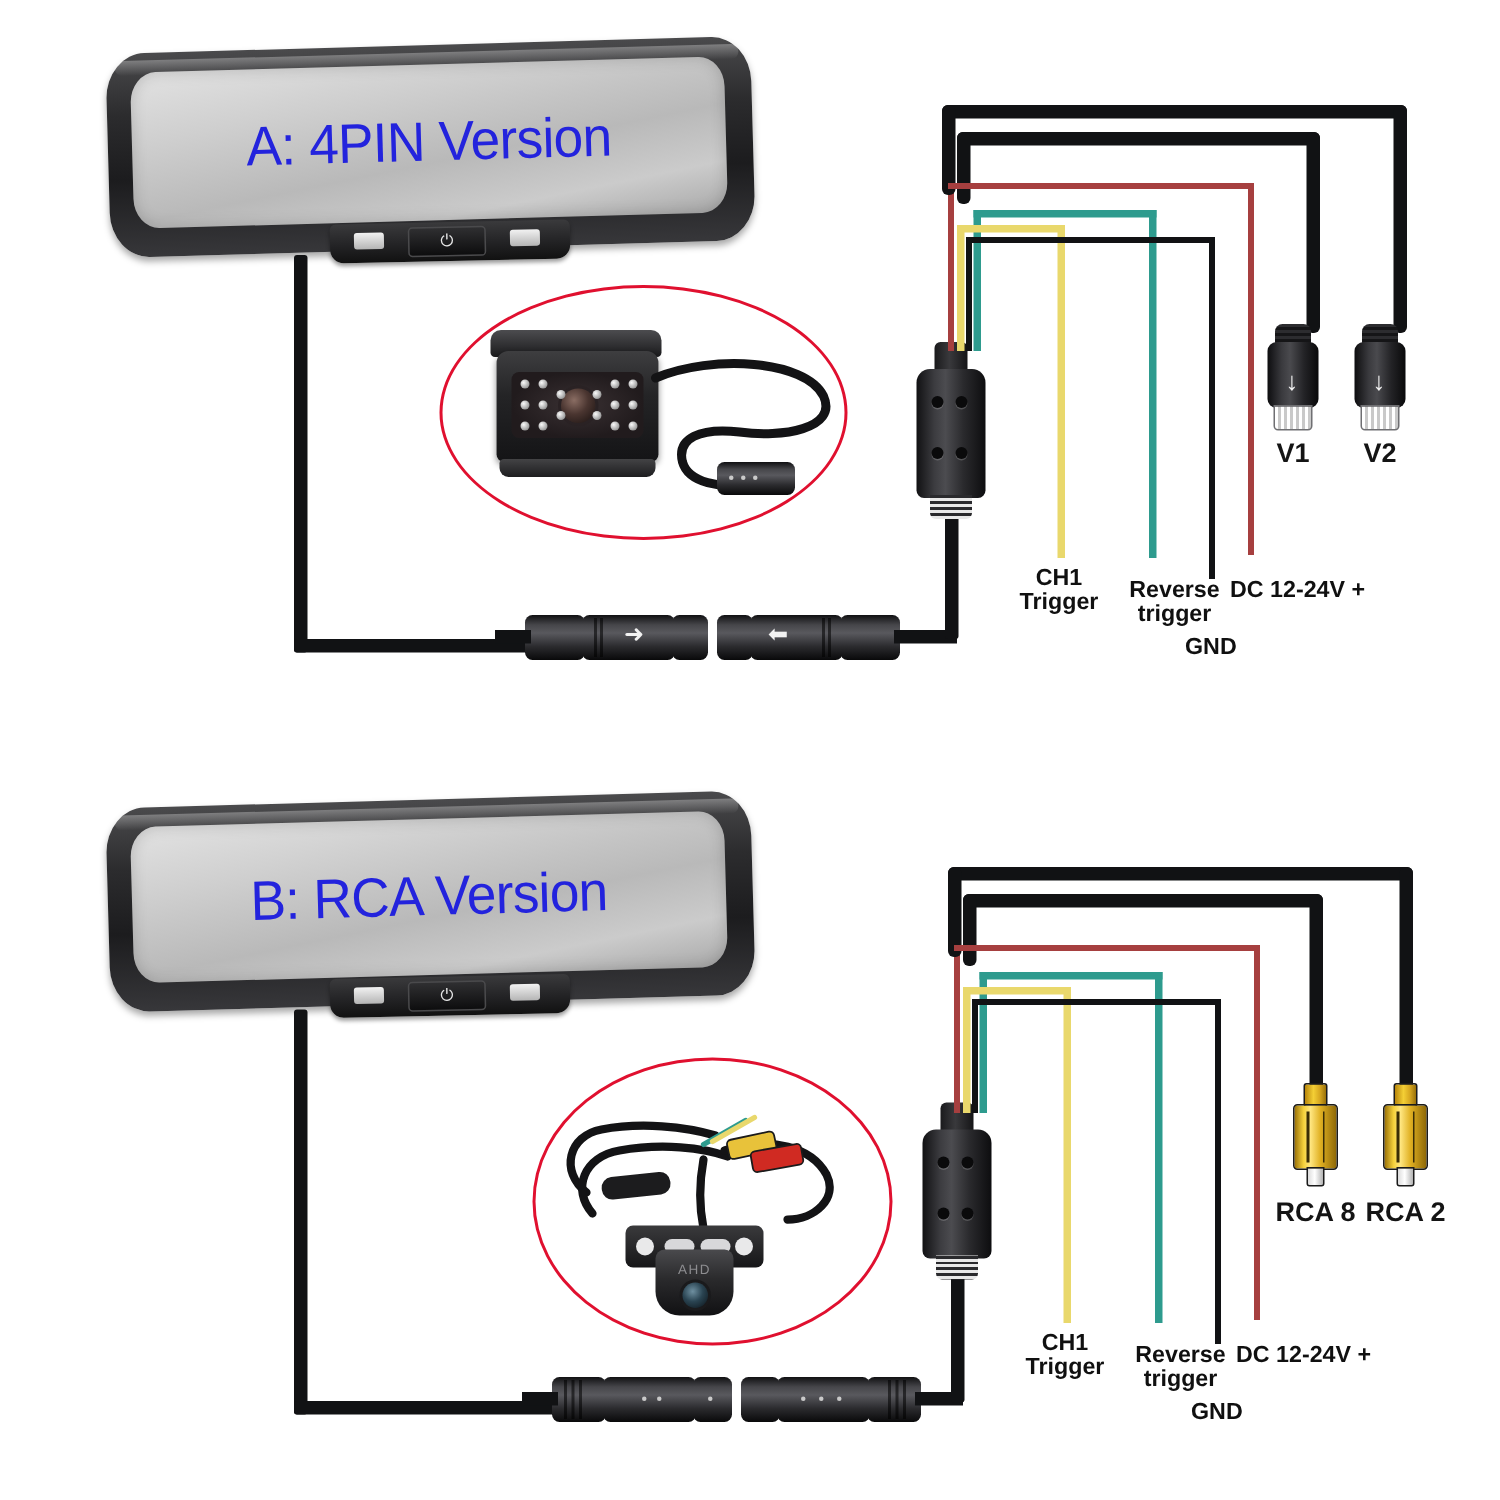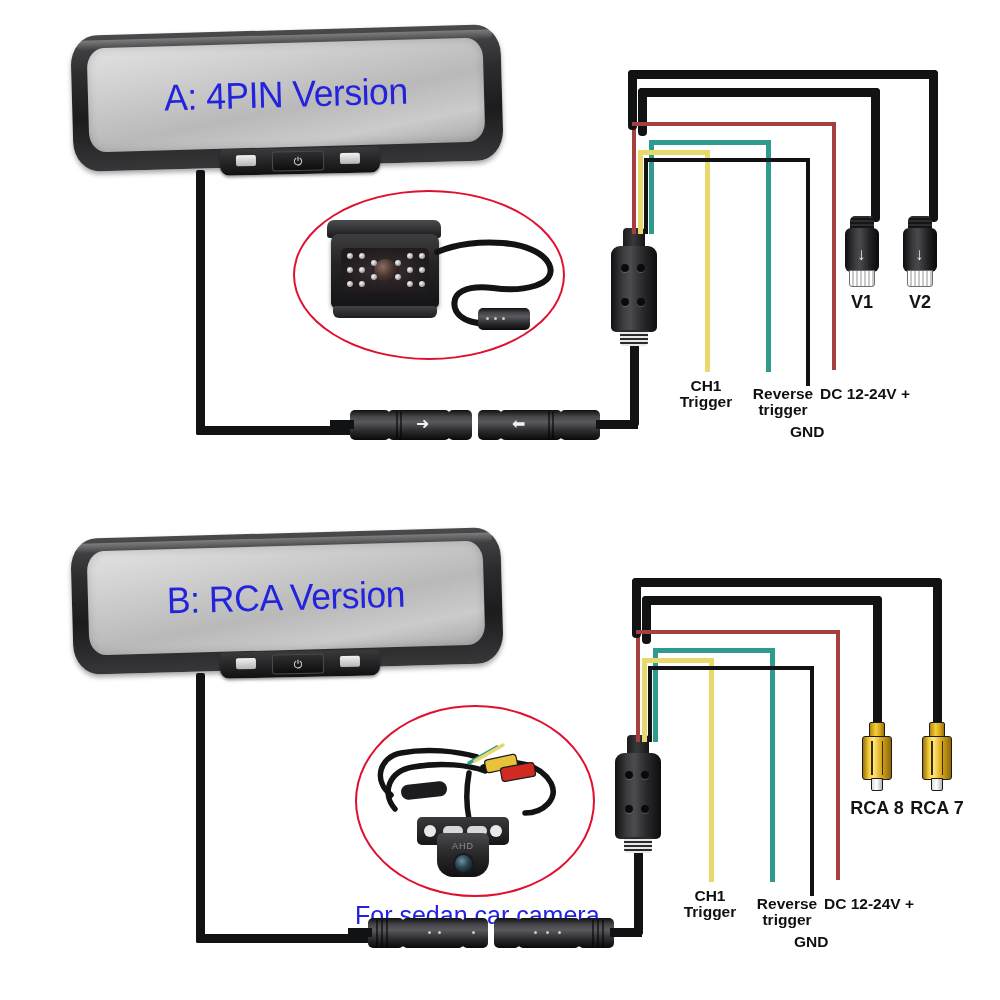--- a/index.html
+++ b/index.html
@@ -520,21 +520,20 @@
         <div class="sc-hole" style="left:7px;"></div>
         <div class="sc-hole" style="right:7px;"></div>
         <div class="sc-slot" style="left:26px;"></div>
         <div class="sc-slot" style="left:50px;"></div>
       </div>
       <div class="sc-body" style="left:72px; top:112px;">
         <div class="sc-ahd" style="left:15px; top:8px;">AHD</div>
         <div class="sc-lens" style="left:18px; top:22px;"></div>
       </div>
     </div>
-    <div class="callout-label" style="top:196px;">For sedan car camera</div>
   </div>
 
   <div class="barrel" style="left:368px; top:418px; width:120px;">
     <div class="br-seg" style="left:0;   width:36px;"></div>
     <div class="br-seg" style="left:34px; width:62px;"></div>
     <div class="br-seg" style="left:94px; width:26px;"></div>
     <div class="br-rib" style="left:8px;"></div>
     <div class="br-rib" style="left:13px;"></div>
     <div class="br-rib" style="left:18px;"></div>
     <div class="br-dot" style="left:60px;"></div>
@@ -596,21 +595,21 @@
   <div class="rca" style="left:862px; top:222px;">
     <div class="rca-collar"></div>
     <div class="rca-body"></div>
     <div class="rca-pin"></div>
     <div class="plug-label" style="top:76px; width:70px; left:-20px;">RCA 8</div>
   </div>
   <div class="rca" style="left:922px; top:222px;">
     <div class="rca-collar"></div>
     <div class="rca-body"></div>
     <div class="rca-pin"></div>
-    <div class="plug-label" style="top:76px; width:70px; left:-20px;">RCA 7</div>
+    <div class="plug-label" style="top:76px; width:70px; left:-20px;">RCA 2</div>
   </div>
 
   <div class="wlabel c" style="left:664px; top:388px; width:92px;">
     <div>CH1</div>
     <div>Trigger</div>
   </div>
   <div class="wlabel c" style="left:741px; top:396px; width:92px;">
     <div>Reverse</div>
     <div>trigger</div>
   </div>

